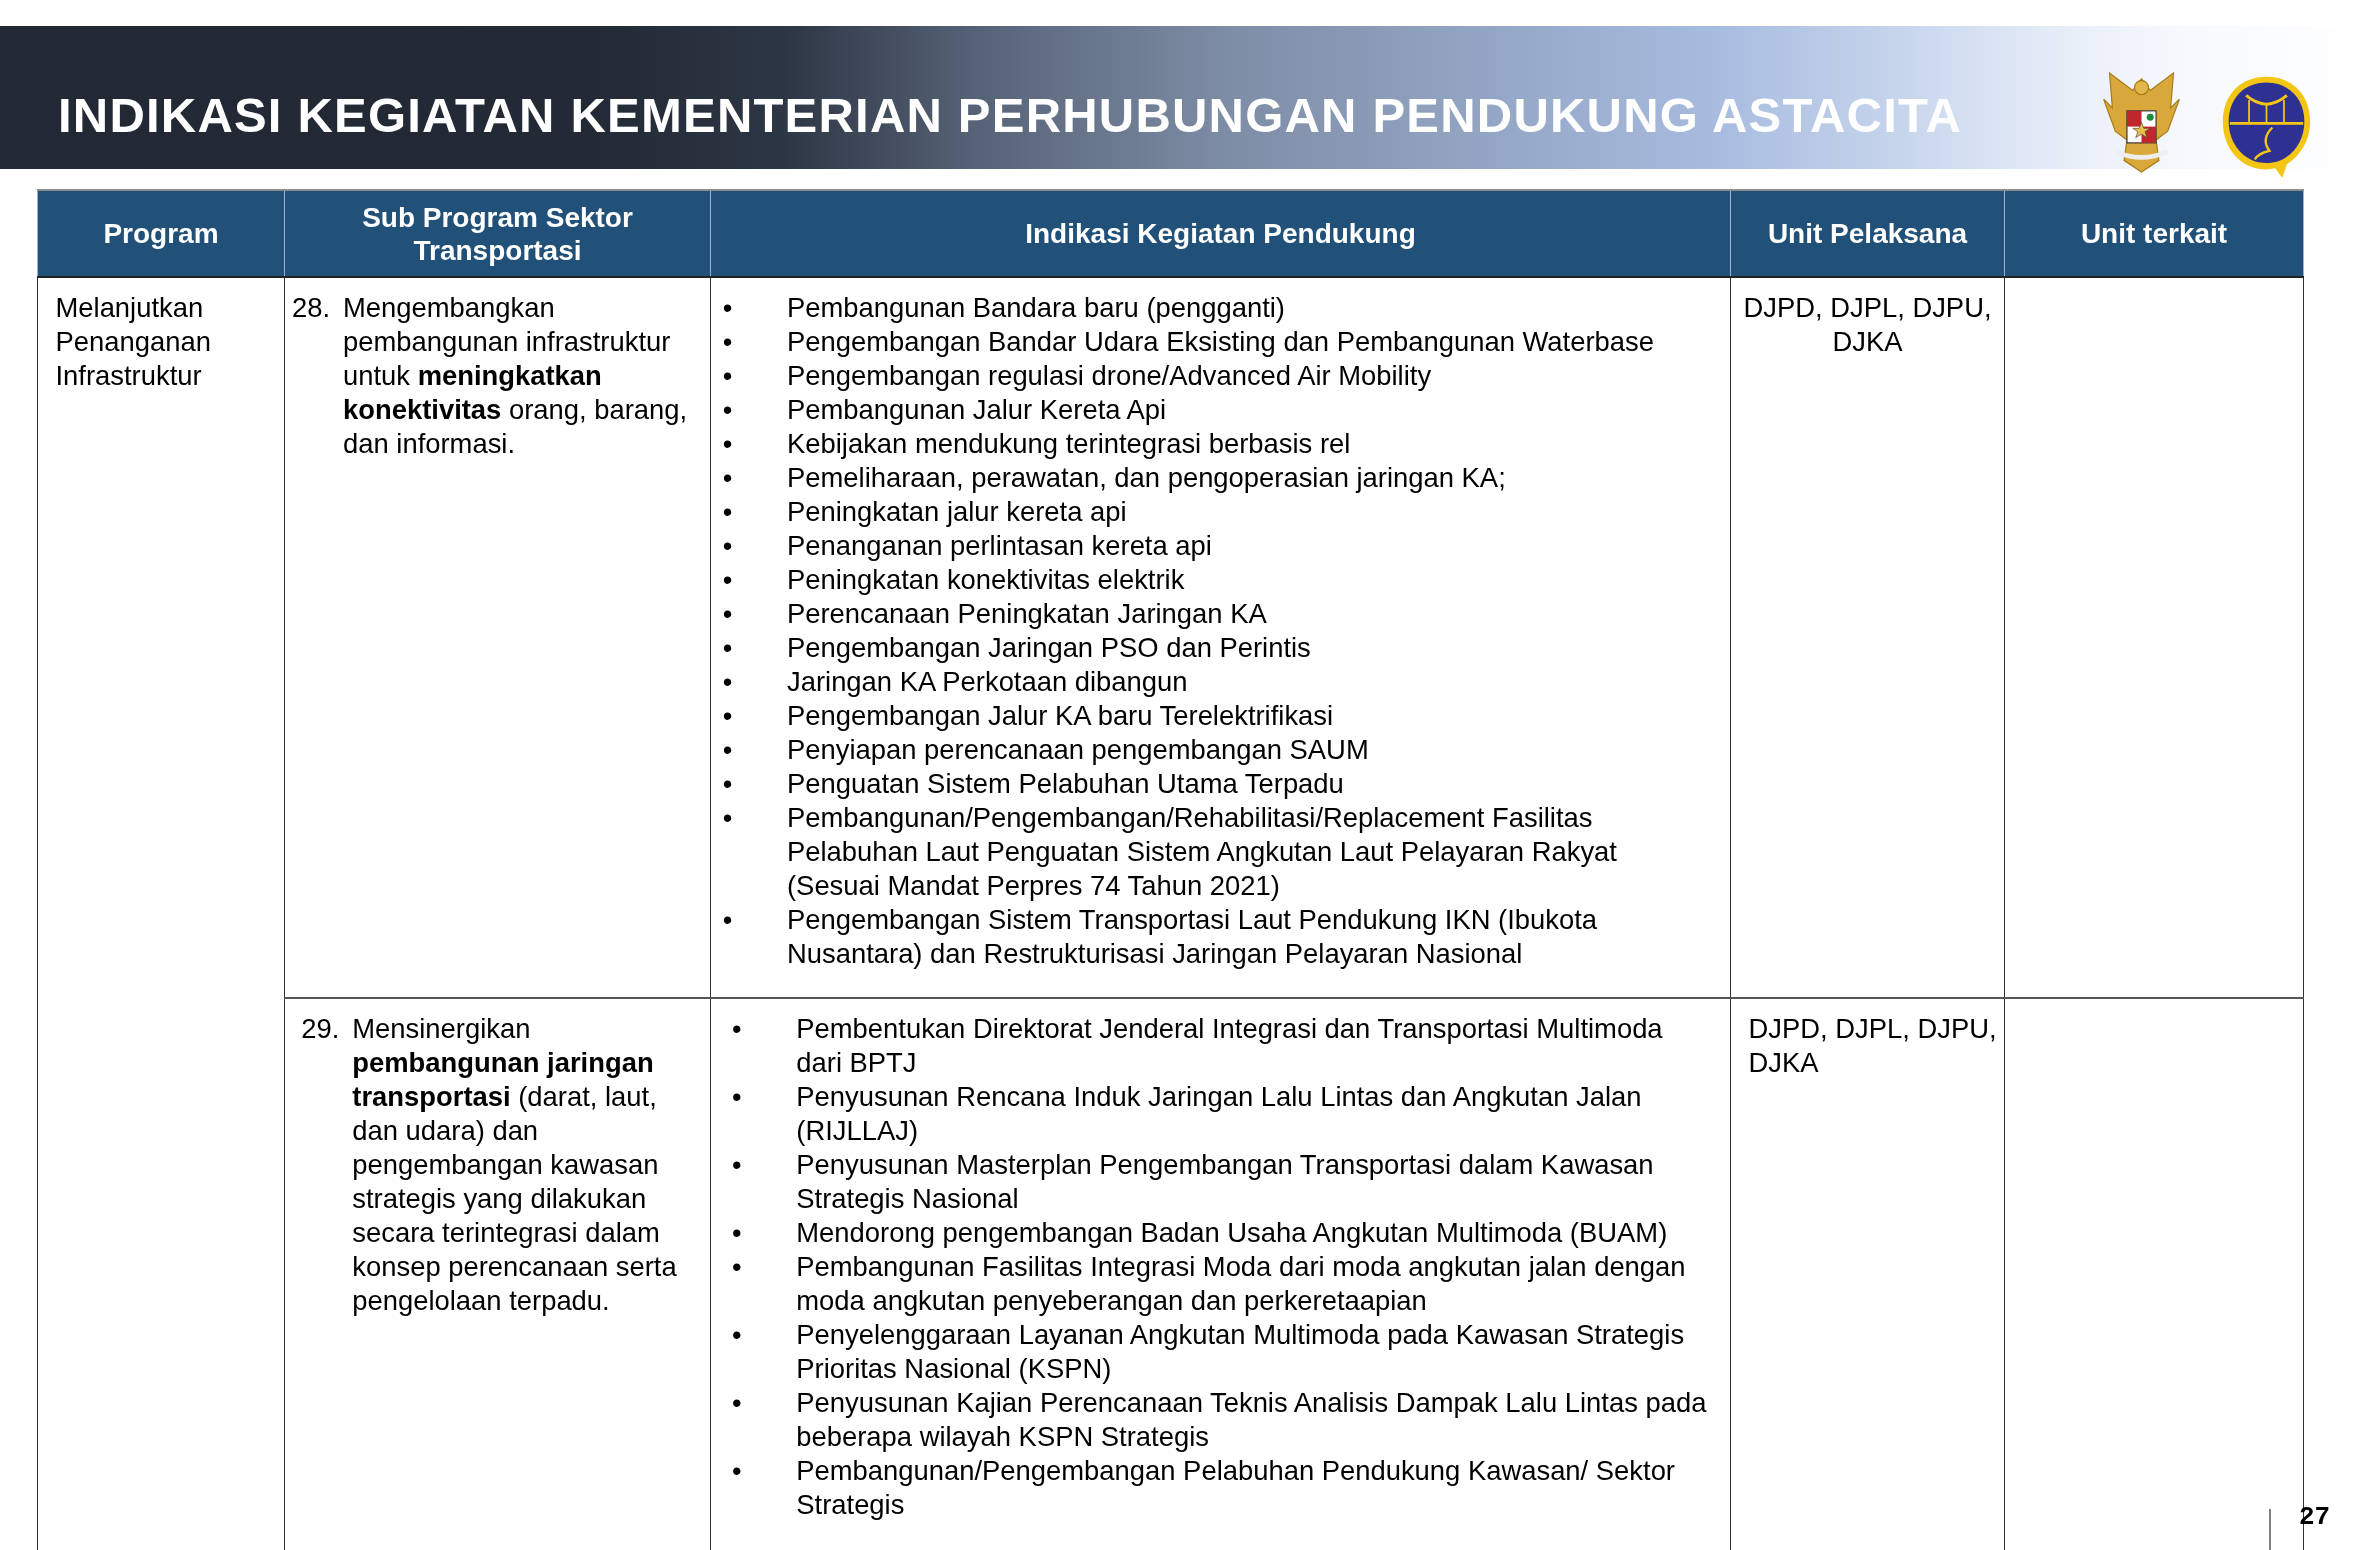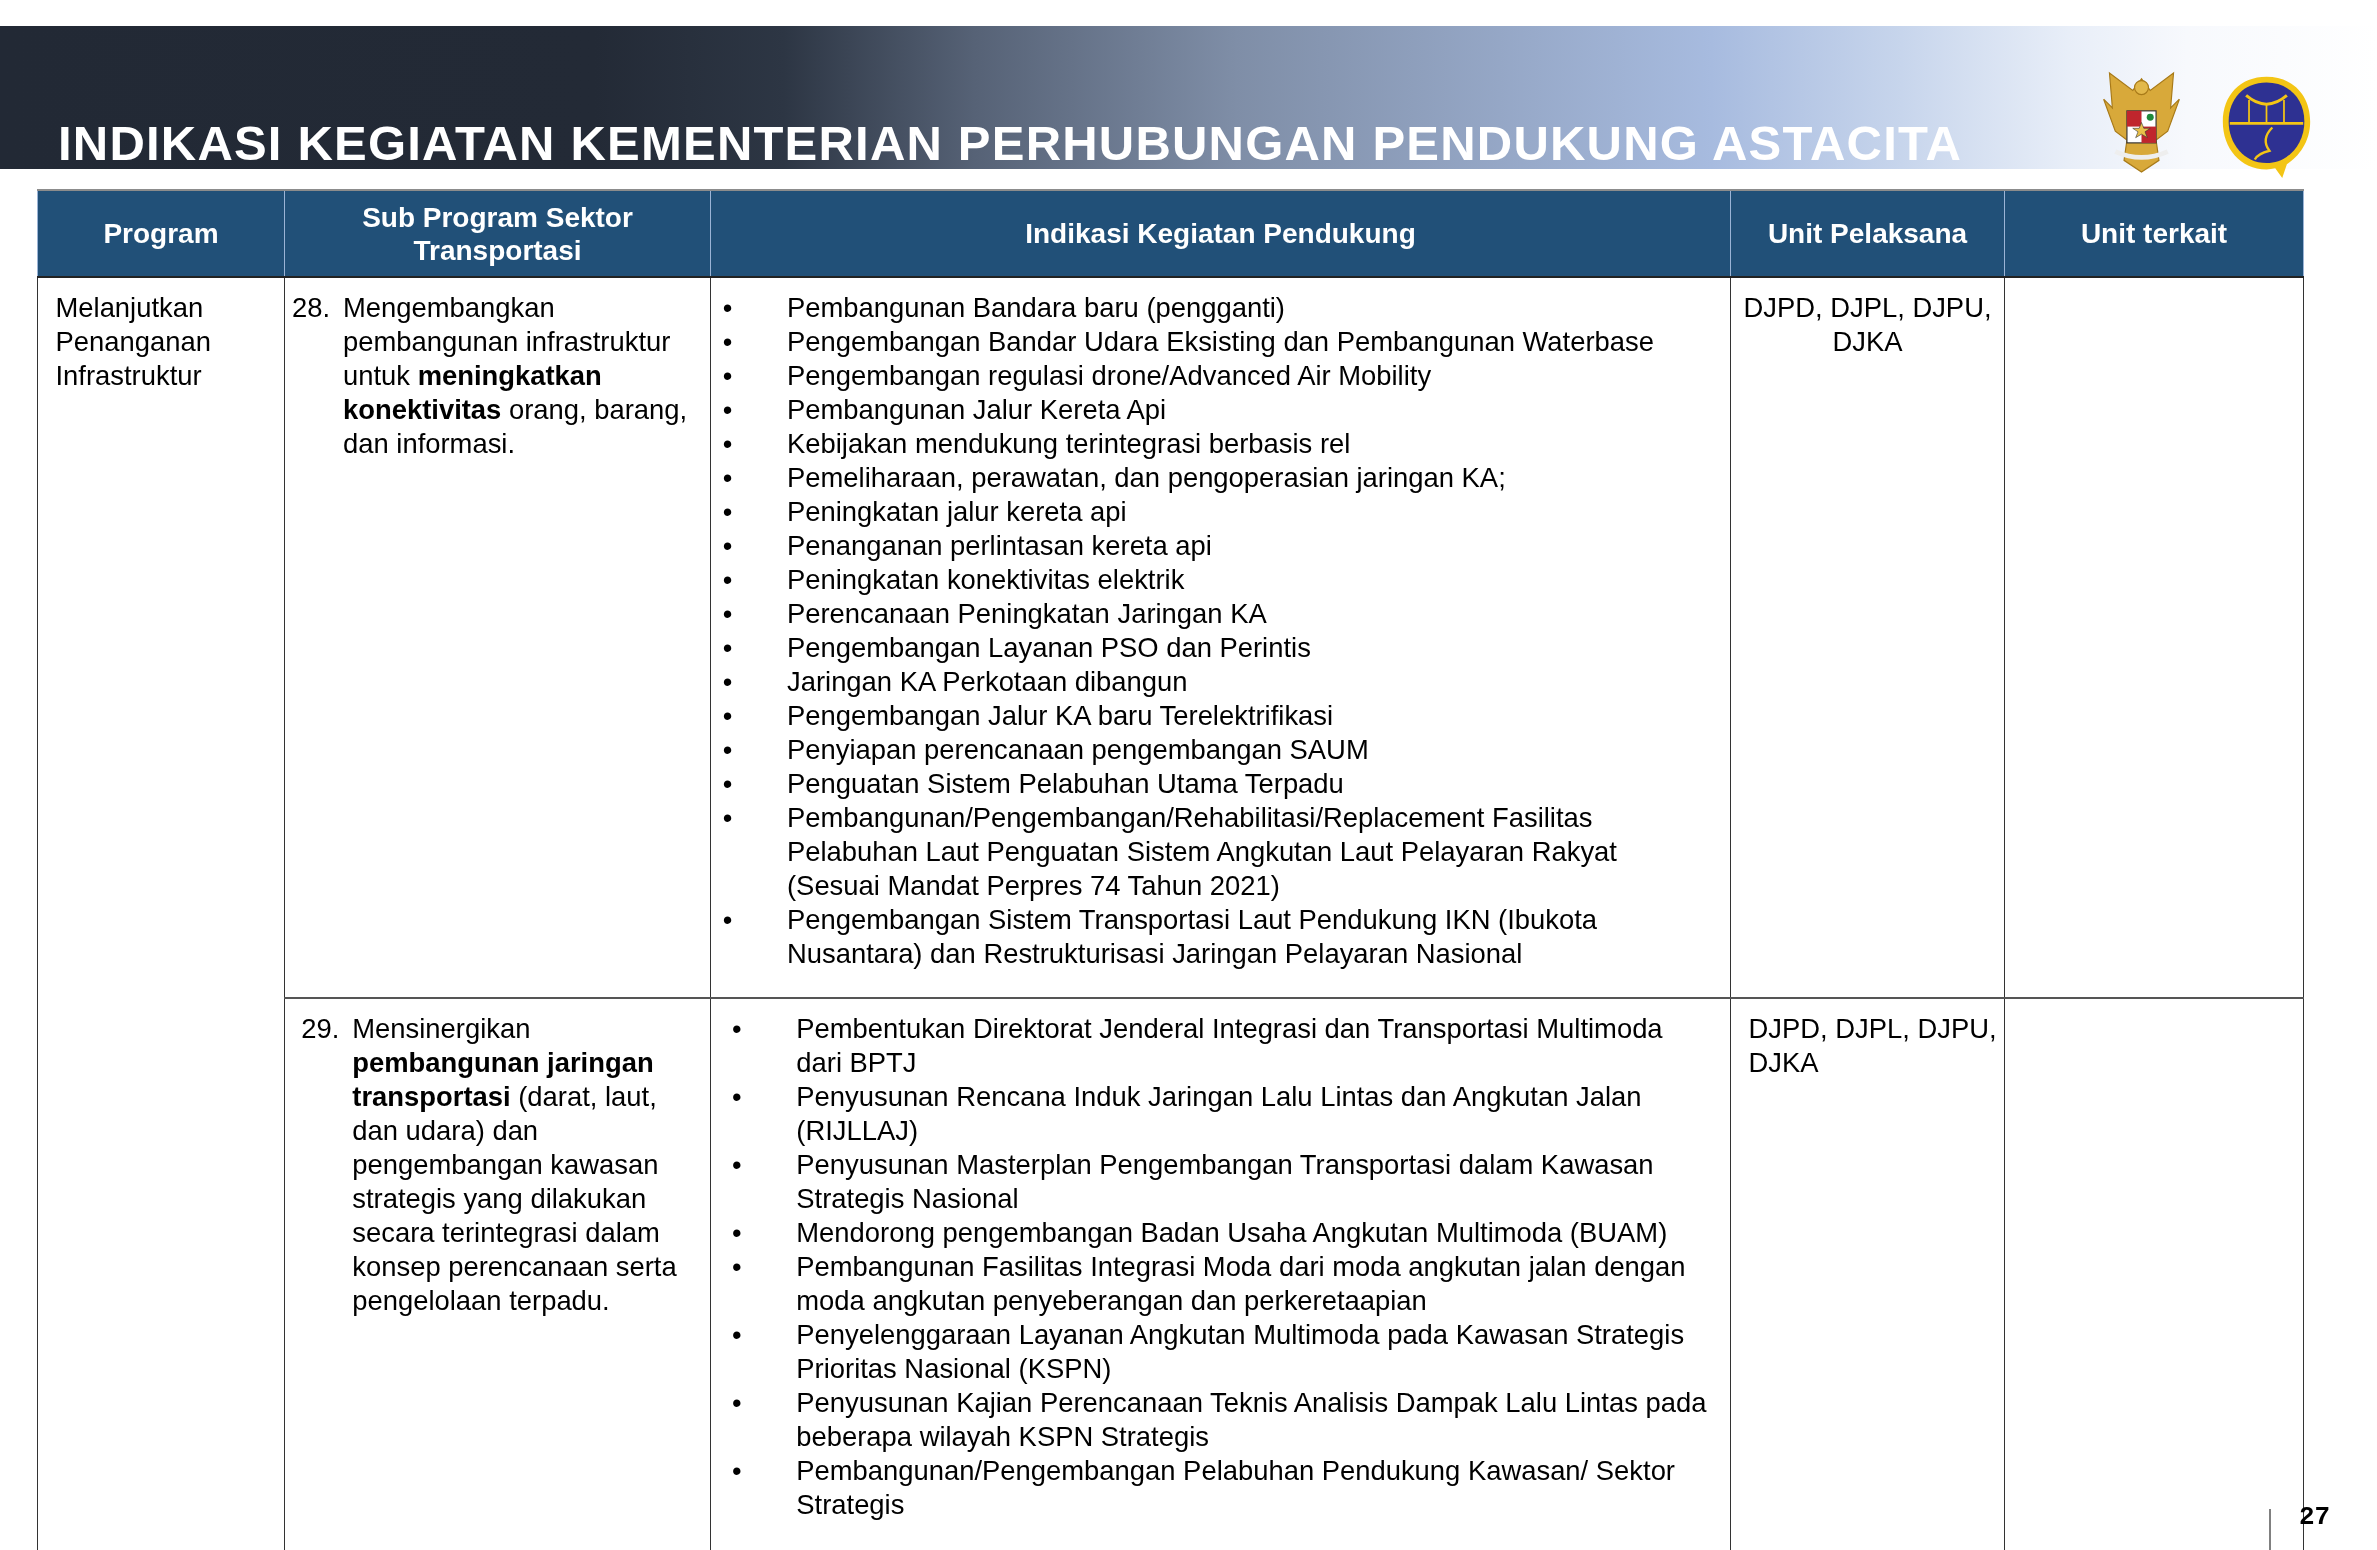--- a/index.html
+++ b/index.html
@@ -12,21 +12,21 @@
   .header-bar {
     position:absolute; left:0; top:26px; width:2377px; height:143px;
     background:linear-gradient(to right,
       #222935 0%, #232a36 25%, #2d3644 33%, #566276 41%,
       #7f8ea7 52%, #a7bbdf 72%, #c7d5ec 80%, #e8eef8 87%, #f7f9fd 92%, #ffffff 100%);
   }
   .header-title {
     position:absolute; left:58px; top:65px;
     font-size:49px; font-weight:bold; color:#ffffff;
     letter-spacing:1.2px; line-height:1; white-space:nowrap;
-    transform:scaleX(1.0); transform-origin:left center;margin-top:28px;
+    transform:scaleX(1.0); transform-origin:left center;
   }
   .logo-garuda { position:absolute; left:2092px; top:41px; width:99px; height:111px; }
   .logo-kemenhub { position:absolute; left:2217px; top:46px; width:99px; height:108px; }
 
   table.main {
     position:absolute; left:37px; top:189px;
     width:2266px; border-collapse:collapse; table-layout:fixed;
   }
   table.main th {
     background:#215078; color:#fff; font-weight:bold;
@@ -120,21 +120,21 @@
           <li><span class="dot">•</span><span>Pembangunan Bandara baru (pengganti)</span></li>
           <li><span class="dot">•</span><span>Pengembangan Bandar Udara Eksisting dan Pembangunan Waterbase</span></li>
           <li><span class="dot">•</span><span>Pengembangan regulasi drone/Advanced Air Mobility</span></li>
           <li><span class="dot">•</span><span>Pembangunan Jalur Kereta Api</span></li>
           <li><span class="dot">•</span><span>Kebijakan mendukung terintegrasi berbasis rel</span></li>
           <li><span class="dot">•</span><span>Pemeliharaan, perawatan, dan pengoperasian jaringan KA;</span></li>
           <li><span class="dot">•</span><span>Peningkatan jalur kereta api</span></li>
           <li><span class="dot">•</span><span>Penanganan perlintasan kereta api</span></li>
           <li><span class="dot">•</span><span>Peningkatan konektivitas elektrik</span></li>
           <li><span class="dot">•</span><span>Perencanaan Peningkatan Jaringan KA</span></li>
-          <li><span class="dot">•</span><span>Pengembangan Layanan PSO dan Perintis</span></li>
+          <li><span class="dot">•</span><span>Pengembangan Jaringan PSO dan Perintis</span></li>
           <li><span class="dot">•</span><span>Jaringan KA Perkotaan dibangun</span></li>
           <li><span class="dot">•</span><span>Pengembangan Jalur KA baru Terelektrifikasi</span></li>
           <li><span class="dot">•</span><span>Penyiapan perencanaan pengembangan SAUM</span></li>
           <li><span class="dot">•</span><span>Penguatan Sistem Pelabuhan Utama Terpadu</span></li>
           <li><span class="dot">•</span><span>Pembangunan/Pengembangan/Rehabilitasi/Replacement Fasilitas Pelabuhan Laut Penguatan Sistem Angkutan Laut Pelayaran Rakyat (Sesuai Mandat Perpres 74 Tahun 2021)</span></li>
           <li><span class="dot">•</span><span>Pengembangan Sistem Transportasi Laut Pendukung IKN (Ibukota Nusantara) dan Restrukturisasi Jaringan Pelayaran Nasional</span></li>
         </ul>
       </td>
       <td class="unit">
         <span>DJPD, DJPL, DJPU, DJKA</span>

